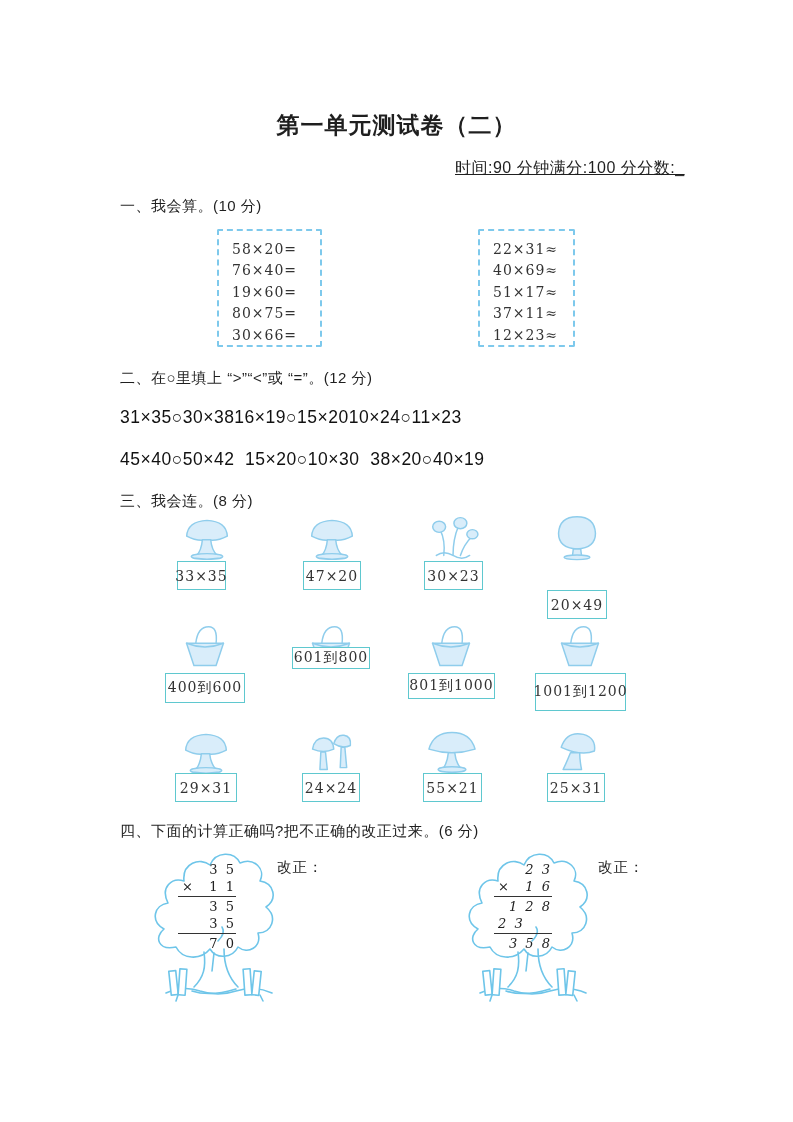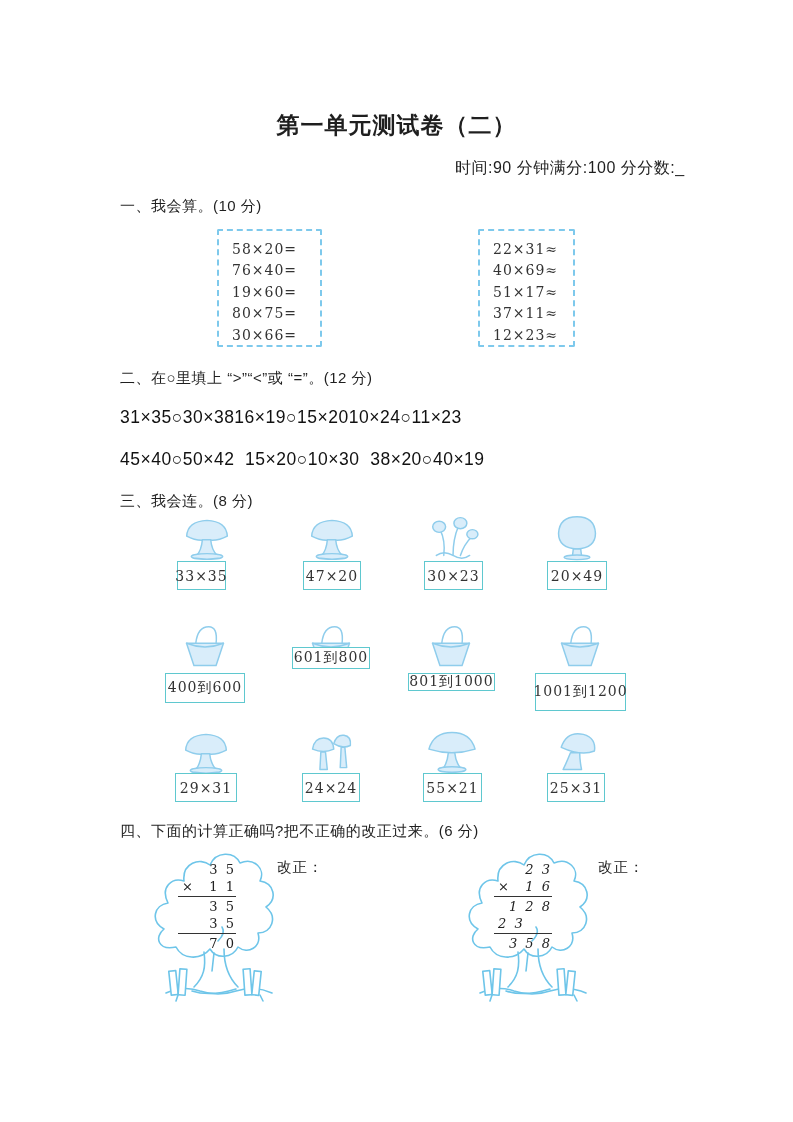--- a/index.html
+++ b/index.html
@@ -11,21 +11,21 @@
     font-family:"Liberation Sans",sans-serif;
     color:#1f1f1f;
     overflow:hidden;
   }
   .title{
     position:absolute;top:110px;left:0;width:100%;
     text-align:center;font-size:23px;font-weight:700;letter-spacing:1px;
   }
   .meta{
     position:absolute;top:158px;left:455px;
-    font-size:16px;letter-spacing:.5px;
+    font-size:16px;letter-spacing:.5px;text-decoration:underline;
   }
   .sec-head{position:absolute;left:120px;font-size:15px;letter-spacing:.5px;}
   .sh1{top:197px;text-align:center;} .sh2{top:369px;} .sh3{top:492px;} .sh4{top:822px;}
 
   .dash-box{
     position:absolute;top:229px;height:118px;
     border:2px dashed #7ec9ec;border-radius:2px;
     box-sizing:border-box;
     padding:8px 0 0 13px;
   }
@@ -165,37 +165,37 @@
       </svg></div>
   <div class="mart" style="left:425px;top:513px"><svg class="art">
         <use href="#ic-flowers"></use>
       </svg></div>
   <div class="mart" style="left:549px;top:513px"><svg class="art">
         <use href="#ic-roundtree"></use>
       </svg></div>
   <div class="mbox" style="left:177px;top:561px;width:49px">33×35</div>
   <div class="mbox" style="left:303px;top:561px;width:58px">47×20</div>
   <div class="mbox" style="left:424px;top:561px;width:59px">30×23</div>
-  <div class="mbox" style="left:547px;top:561px;width:60px">20×49</div>
+  <div class="mbox" style="left:547px;top:590px;width:60px">20×49</div>
 
   <div class="mart" style="left:177px;top:623px"><svg class="art">
         <use href="#ic-basket"></use>
       </svg></div>
   <div class="mart" style="left:303px;top:623px"><svg class="art">
         <use href="#ic-basket"></use>
       </svg></div>
   <div class="mart" style="left:423px;top:623px"><svg class="art">
         <use href="#ic-basket"></use>
       </svg></div>
   <div class="mart" style="left:552px;top:623px"><svg class="art">
         <use href="#ic-basket"></use>
       </svg></div>
   <div class="mbox" style="left:165px;top:673px;width:80px;height:30px">400到600</div>
   <div class="mbox" style="left:292px;top:647px;width:78px;height:22px">601到800</div>
-  <div class="mbox" style="left:408px;top:673px;width:87px;height:18px">801到1000</div>
+  <div class="mbox" style="left:408px;top:673px;width:87px;height:26px">801到1000</div>
   <div class="mbox" style="left:535px;top:673px;width:91px;height:38px">1001到1200</div>
 
   <div class="mart" style="left:178px;top:727px"><svg class="art">
         <use href="#ic-mushroom"></use>
       </svg></div>
   <div class="mart" style="left:303px;top:727px"><svg class="art">
         <use href="#ic-smallmush"></use>
       </svg></div>
   <div class="mart" style="left:424px;top:727px"><svg class="art">
         <use href="#ic-flatmush"></use>

